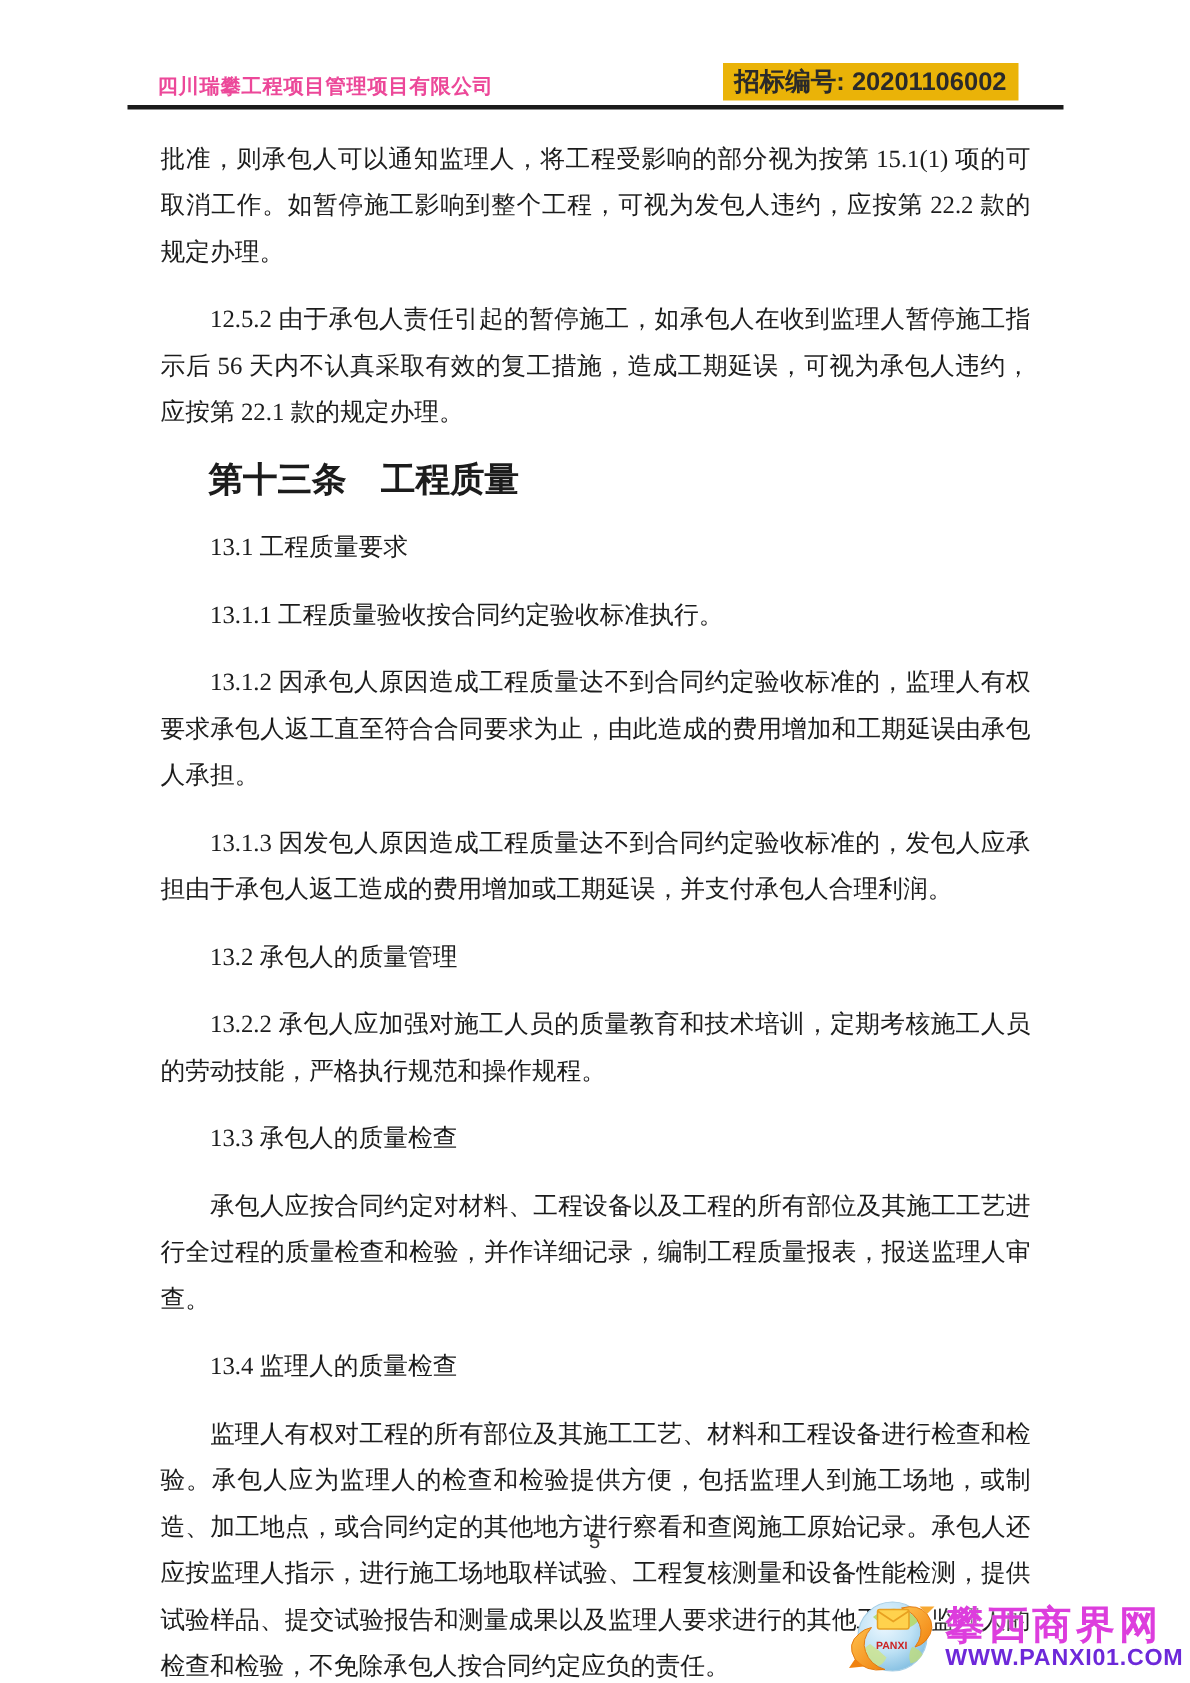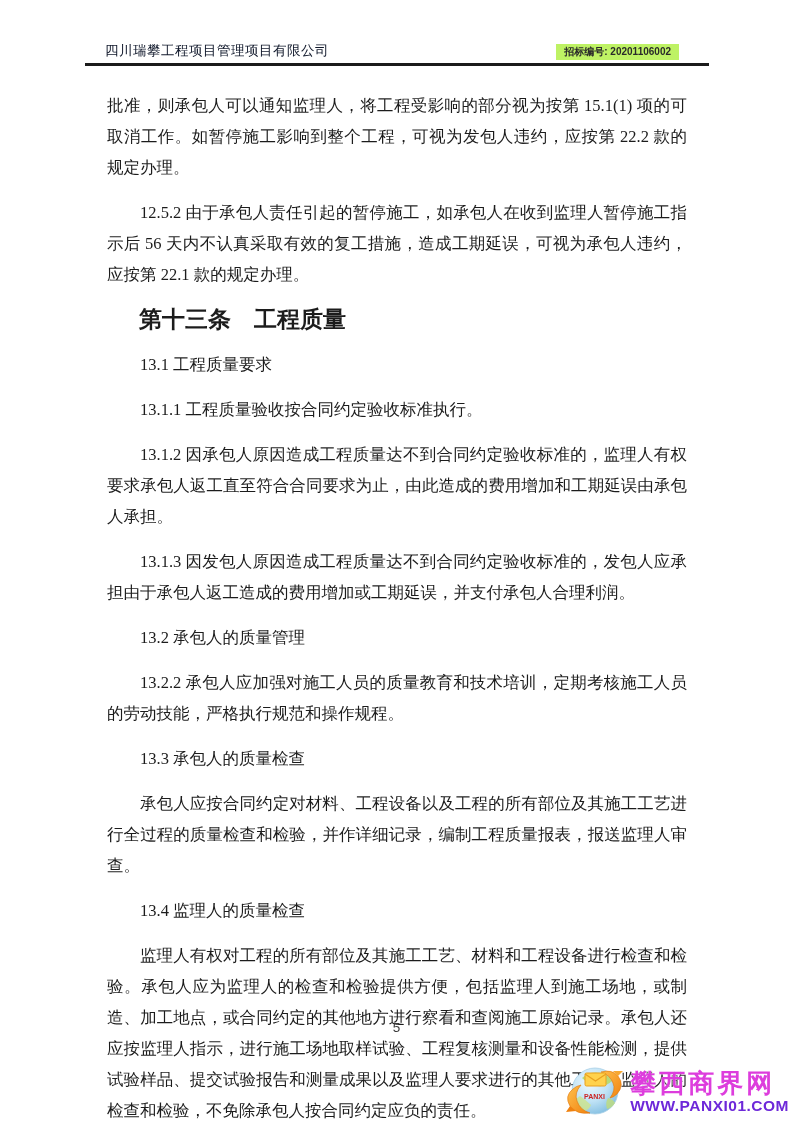--- a/index.html
+++ b/index.html
@@ -19,30 +19,30 @@
     right: 84px;
     border-bottom: 3px solid #1b1b1b;
     display: flex;
     justify-content: space-between;
     align-items: flex-end;
     padding-bottom: 3px;
     font-family: "Liberation Sans", sans-serif;
   }
   .company {
     font-size: 13.5px;
-    font-weight: normal;
-    color: #0f172a;
+    font-weight: bold;
+    color: #ec4899;
     letter-spacing: 0.5px;
     padding-left: 20px;
   }
   .bid {
-    font-size: 10px;
+    font-size: 17px;
     font-weight: bold;
     color: #2a2a2a;
-    background: #bef264;
+    background: #eab308;
     padding: 1px 8px;
     margin-right: 30px;
     white-space: nowrap;
   }
   .doc-body {
     position: absolute;
     top: 76px;
     left: 93px;
     width: 608px;
     font-size: 16.5px;

